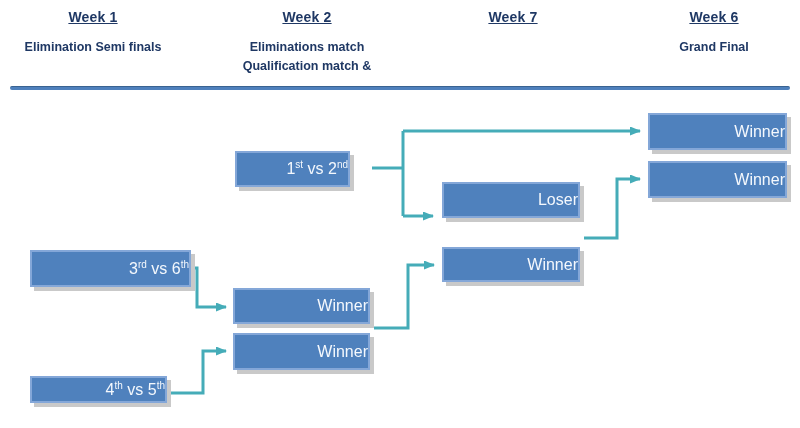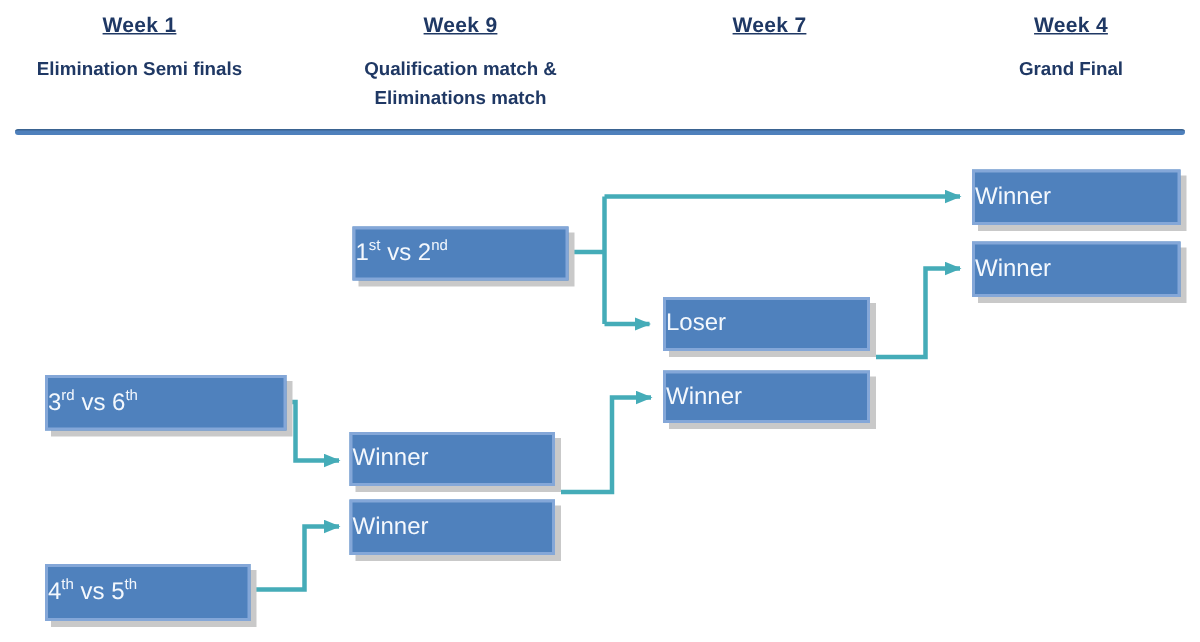--- a/index.html
+++ b/index.html
@@ -46,21 +46,21 @@
   
   .box {
     position: absolute;
     box-sizing: border-box;
     background: #4f81bd;
     border: 2px solid #84a7d8;
     box-shadow: 4px 4px 0 #c9c9c9;
     color: #f4f8fd;
     display: flex;
     align-items: center;
-    justify-content: flex-start;
+    justify-content: flex-end;
     font-size: 16px;
   }
   .btxt { white-space: pre; }
   .btxt sup {
     font-size: 10px;
     vertical-align: super;
     line-height: 0;
   }
   svg.connectors {
     position: absolute;
@@ -78,31 +78,31 @@
 
 <div class="stage">
 
   <div class="col" style="left:-17px">
     <div class="week">Week 1</div>
     <div class="sub">
       <span>Elimination Semi finals</span>
     </div>
   </div>
   <div class="col" style="left:197px">
-    <div class="week">Week 9</div>
+    <div class="week">Week 2</div>
     <div class="sub">
+      <span>Eliminations match</span>
       <span>Qualification match &amp;</span>
-      <span>Eliminations match</span>
     </div>
   </div>
   <div class="col" style="left:403px">
     <div class="week">Week 7</div>
   </div>
   <div class="col" style="left:604px">
-    <div class="week">Week 4</div>
+    <div class="week">Week 6</div>
     <div class="sub">
       <span>Grand Final</span>
     </div>
   </div>
 
   <div class="divider"></div>
 
   <svg class="connectors" width="800" height="428">
     <defs>
       <marker id="arw" markerWidth="12" markerHeight="10" refX="10" refY="4.5" orient="auto" markerUnits="userSpaceOnUse">
@@ -120,35 +120,35 @@
     <polyline points="167,393 203,393 203,351 226,351" marker-end="url(#arw)"></polyline>
 
     <polyline points="374,328 408,328 408,265 434,265" marker-end="url(#arw)"></polyline>
 
     <polyline points="584,238 617,238 617,179 640,179" marker-end="url(#arw)"></polyline>
   </svg>
 
   <div class="box" style="left:30px; top:250px; width:161px; height:37px">
     <span class="btxt"><span>3</span><sup>rd</sup><span> vs </span><span>6</span><sup>th</sup></span>
   </div>
-  <div class="box" style="left:30px; top:376px; width:137px; height:38px">
+  <div class="box" style="left:30px; top:376px; width:137px; height:27px">
     <span class="btxt"><span>4</span><sup>th</sup><span> vs </span><span>5</span><sup>th</sup></span>
   </div>
 
-  <div class="box" style="left:235px; top:151px; width:144px; height:36px">
+  <div class="box" style="left:235px; top:151px; width:115px; height:36px">
     <span class="btxt"><span>1</span><sup>st</sup><span> vs </span><span>2</span><sup>nd</sup></span>
   </div>
   <div class="box" style="left:233px; top:288px; width:137px; height:36px">
     <span class="btxt">Winner</span>
   </div>
   <div class="box" style="left:233px; top:333px; width:137px; height:37px">
     <span class="btxt">Winner</span>
   </div>
 
-  <div class="box" style="left:442px; top:198px; width:138px; height:36px">
+  <div class="box" style="left:442px; top:182px; width:138px; height:36px">
     <span class="btxt">Loser</span>
   </div>
   <div class="box" style="left:442px; top:247px; width:138px; height:35px">
     <span class="btxt">Winner</span>
   </div>
 
   <div class="box" style="left:648px; top:113px; width:139px; height:37px">
     <span class="btxt">Winner</span>
   </div>
   <div class="box" style="left:648px; top:161px; width:139px; height:37px">

